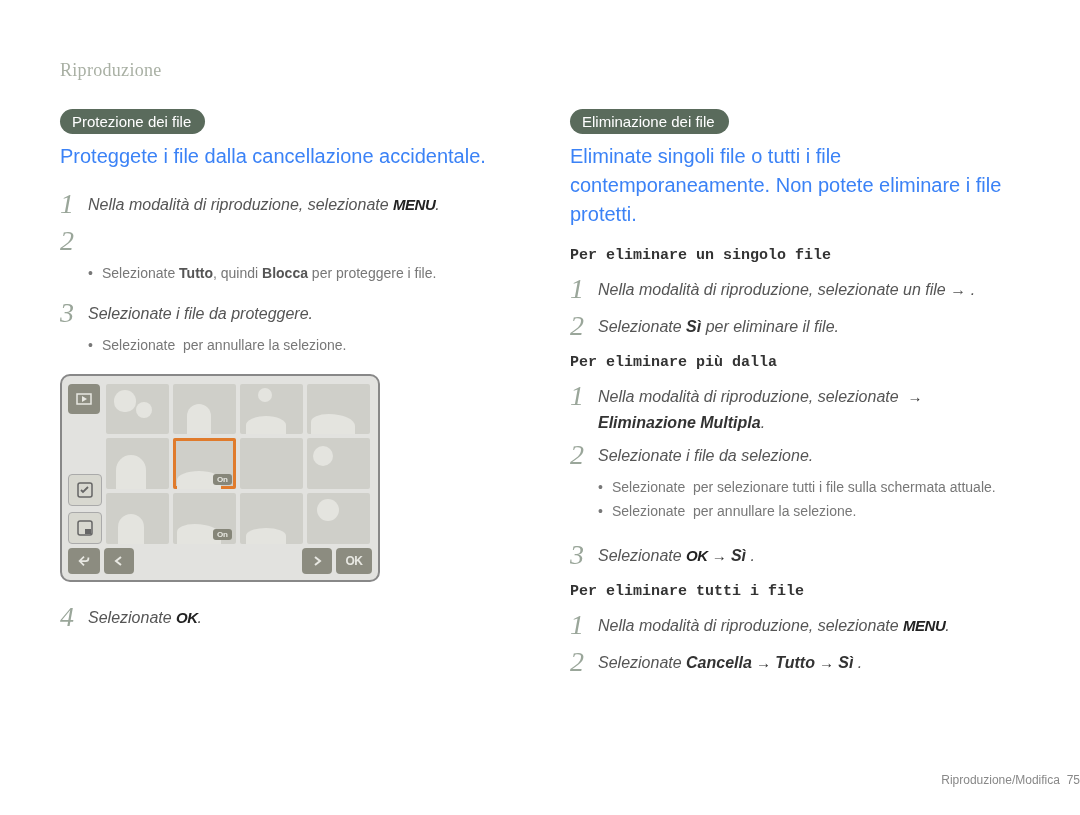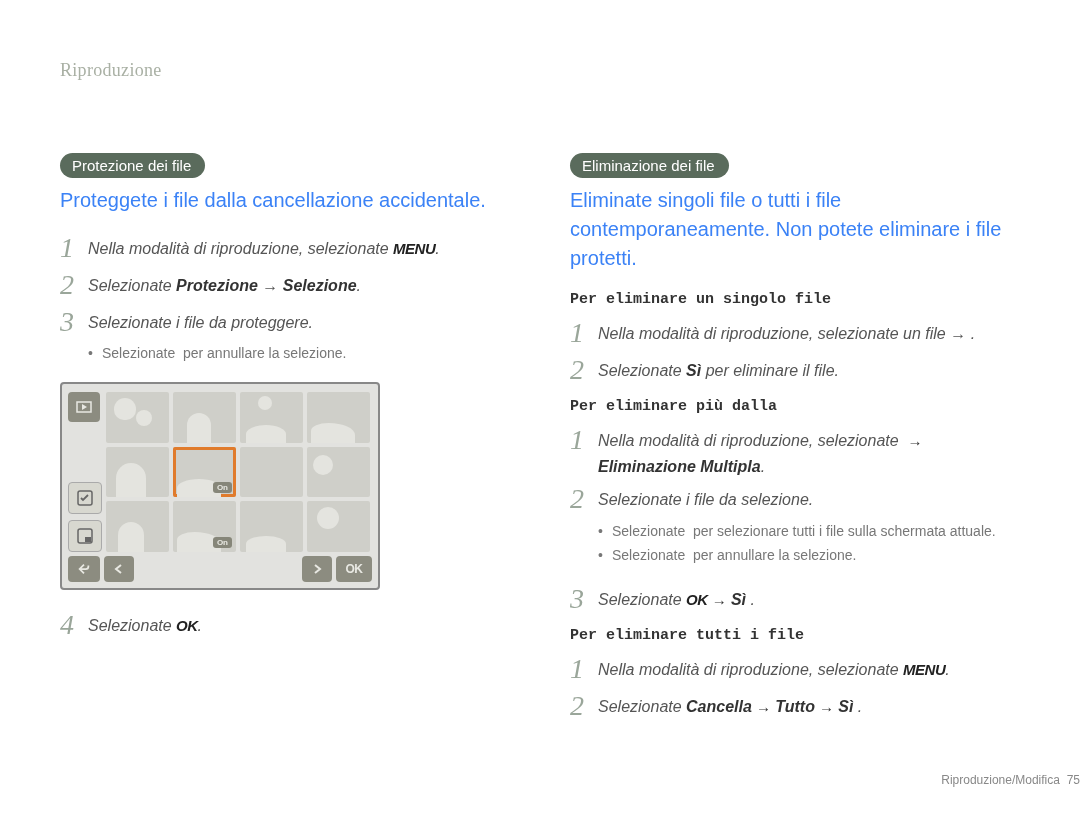--- a/index.html
+++ b/index.html
@@ -24,21 +24,20 @@
     margin-bottom: 28px;
     letter-spacing: 0.3px;
   }
   .columns {
     display: flex;
     gap: 60px;
   }
   .col {
     flex: 1;
     min-width: 0;
-    margin-top: 44px;
   }
   .section-badge {
     display: inline-block;
     background: #5a6b5c;
     color: #fff;
     padding: 4px 14px 4px 12px;
     border-radius: 14px;
     font-size: 15px;
     margin-bottom: 8px;
   }
@@ -119,21 +118,21 @@
     font-family: Arial;
     color: #333;
     font-size: 15px;
   }
 
   
   .screenshot {
     width: 320px;
     height: 208px;
     border: 2px solid #888;
-    border-radius: 4px;
+    border-radius: 10px;
     background: #e2e2df;
     margin: 10px 0 20px 0;
     padding: 0;
     box-sizing: border-box;
     position: relative;
   }
   .thumb-grid {
     position: absolute;
     left: 44px; top: 8px; right: 8px; bottom: 36px;
     display: grid;
@@ -225,24 +224,26 @@
       <div class="step">
         <div class="step-num">1</div>
         <div class="step-body">
           <span>Nella modalità di riproduzione, selezionate </span>
           <span class="icon-menu">MENU</span><span>.</span>
         </div>
       </div>
 
       <div class="step">
         <div class="step-num">2</div>
-        <div class="step-body">
-          <span>Selezionate </span><b>Protezione</b><span> → </span><b>Selezione</b><span>.</span>
-        </div>
-      </div>
+      </div>
+      <ul class="bullets">
+        <li>
+          <span>Selezionate </span><b>Tutto</b><span>, quindi </span><b>Blocca</b><span> per proteggere i file.</span>
+        </li>
+      </ul>
 
       <div class="step">
         <div class="step-num">3</div>
         <div class="step-body">Selezionate i file da proteggere.</div>
       </div>
       <ul class="bullets">
         <li>
           <span>Selezionate </span>
           <span class="icon-inline"><svg viewBox="0 0 16 16">
                 <rect x="1" y="1" width="14" height="14" rx="2" fill="none" stroke="#555" stroke-width="1.5"></rect>

